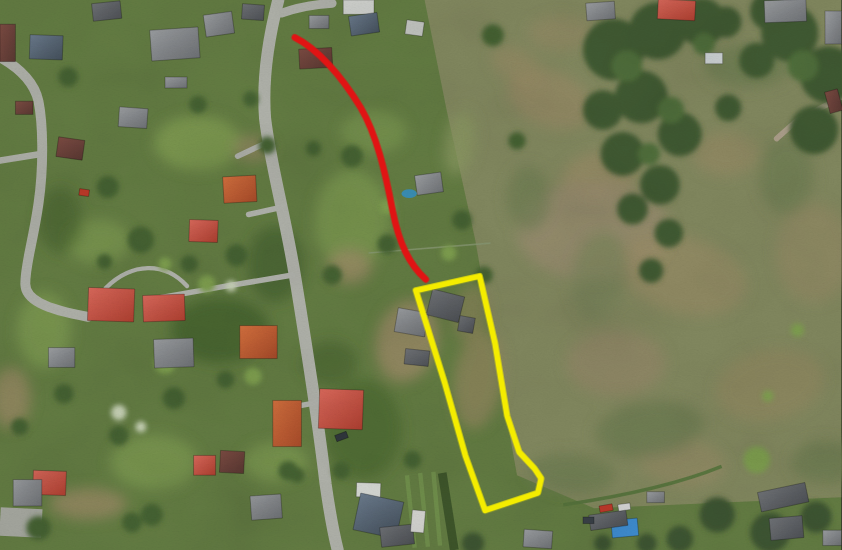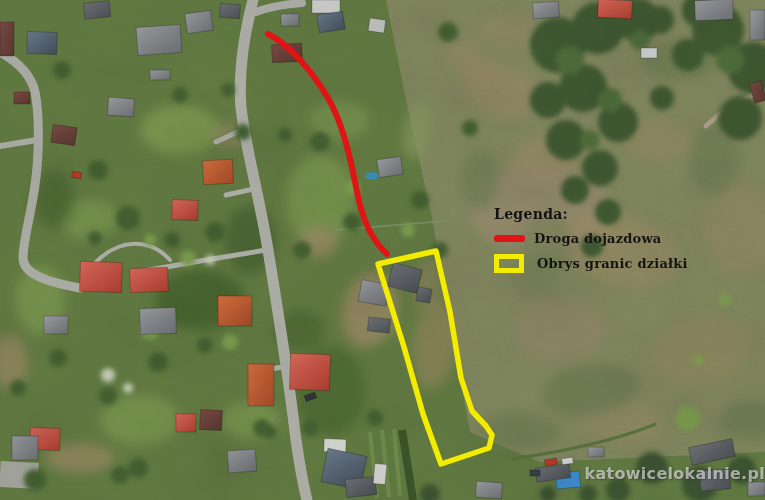--- a/index.html
+++ b/index.html
@@ -292,26 +292,14 @@
 
     <rect width="765" height="500" filter="url(#blotch)" opacity=".2" style="mix-blend-mode:multiply"></rect>
     <rect width="765" height="500" filter="url(#grain)" opacity=".15" style="mix-blend-mode:multiply"></rect>
 
     <g>
       <path class="ann" d="M268,34 C288,44 310,68 328,98 C342,122 350,155 357,192 C363,222 372,240 387,254" style="stroke:var(--access-road-line,#e01414)" stroke-width="6" stroke-linecap="round"></path>
       <polygon class="ann" points="378,264 436,251 450,312 461,378 472,411 486,426 492,435 489,448 441,464 423,414 404,347" style="stroke:var(--plot-boundary,#f2ea00)" stroke-width="5.5" stroke-linejoin="round"></polygon>
     </g>
   </svg>
 
-  <div class="legend">
-    <div class="legend-heading">Legenda:</div>
-    <div class="legend-row">
-      <span class="swatch-line"></span>
-      <span class="legend-label">Droga dojazdowa</span>
-    </div>
-    <div class="legend-row rect-row">
-      <span class="swatch-rect"></span>
-      <span class="legend-label">Obrys granic działki</span>
-    </div>
-  </div>
-
-  <div class="watermark">katowicelokalnie.pl</div>
+
 </div>
 
 </body></html>

